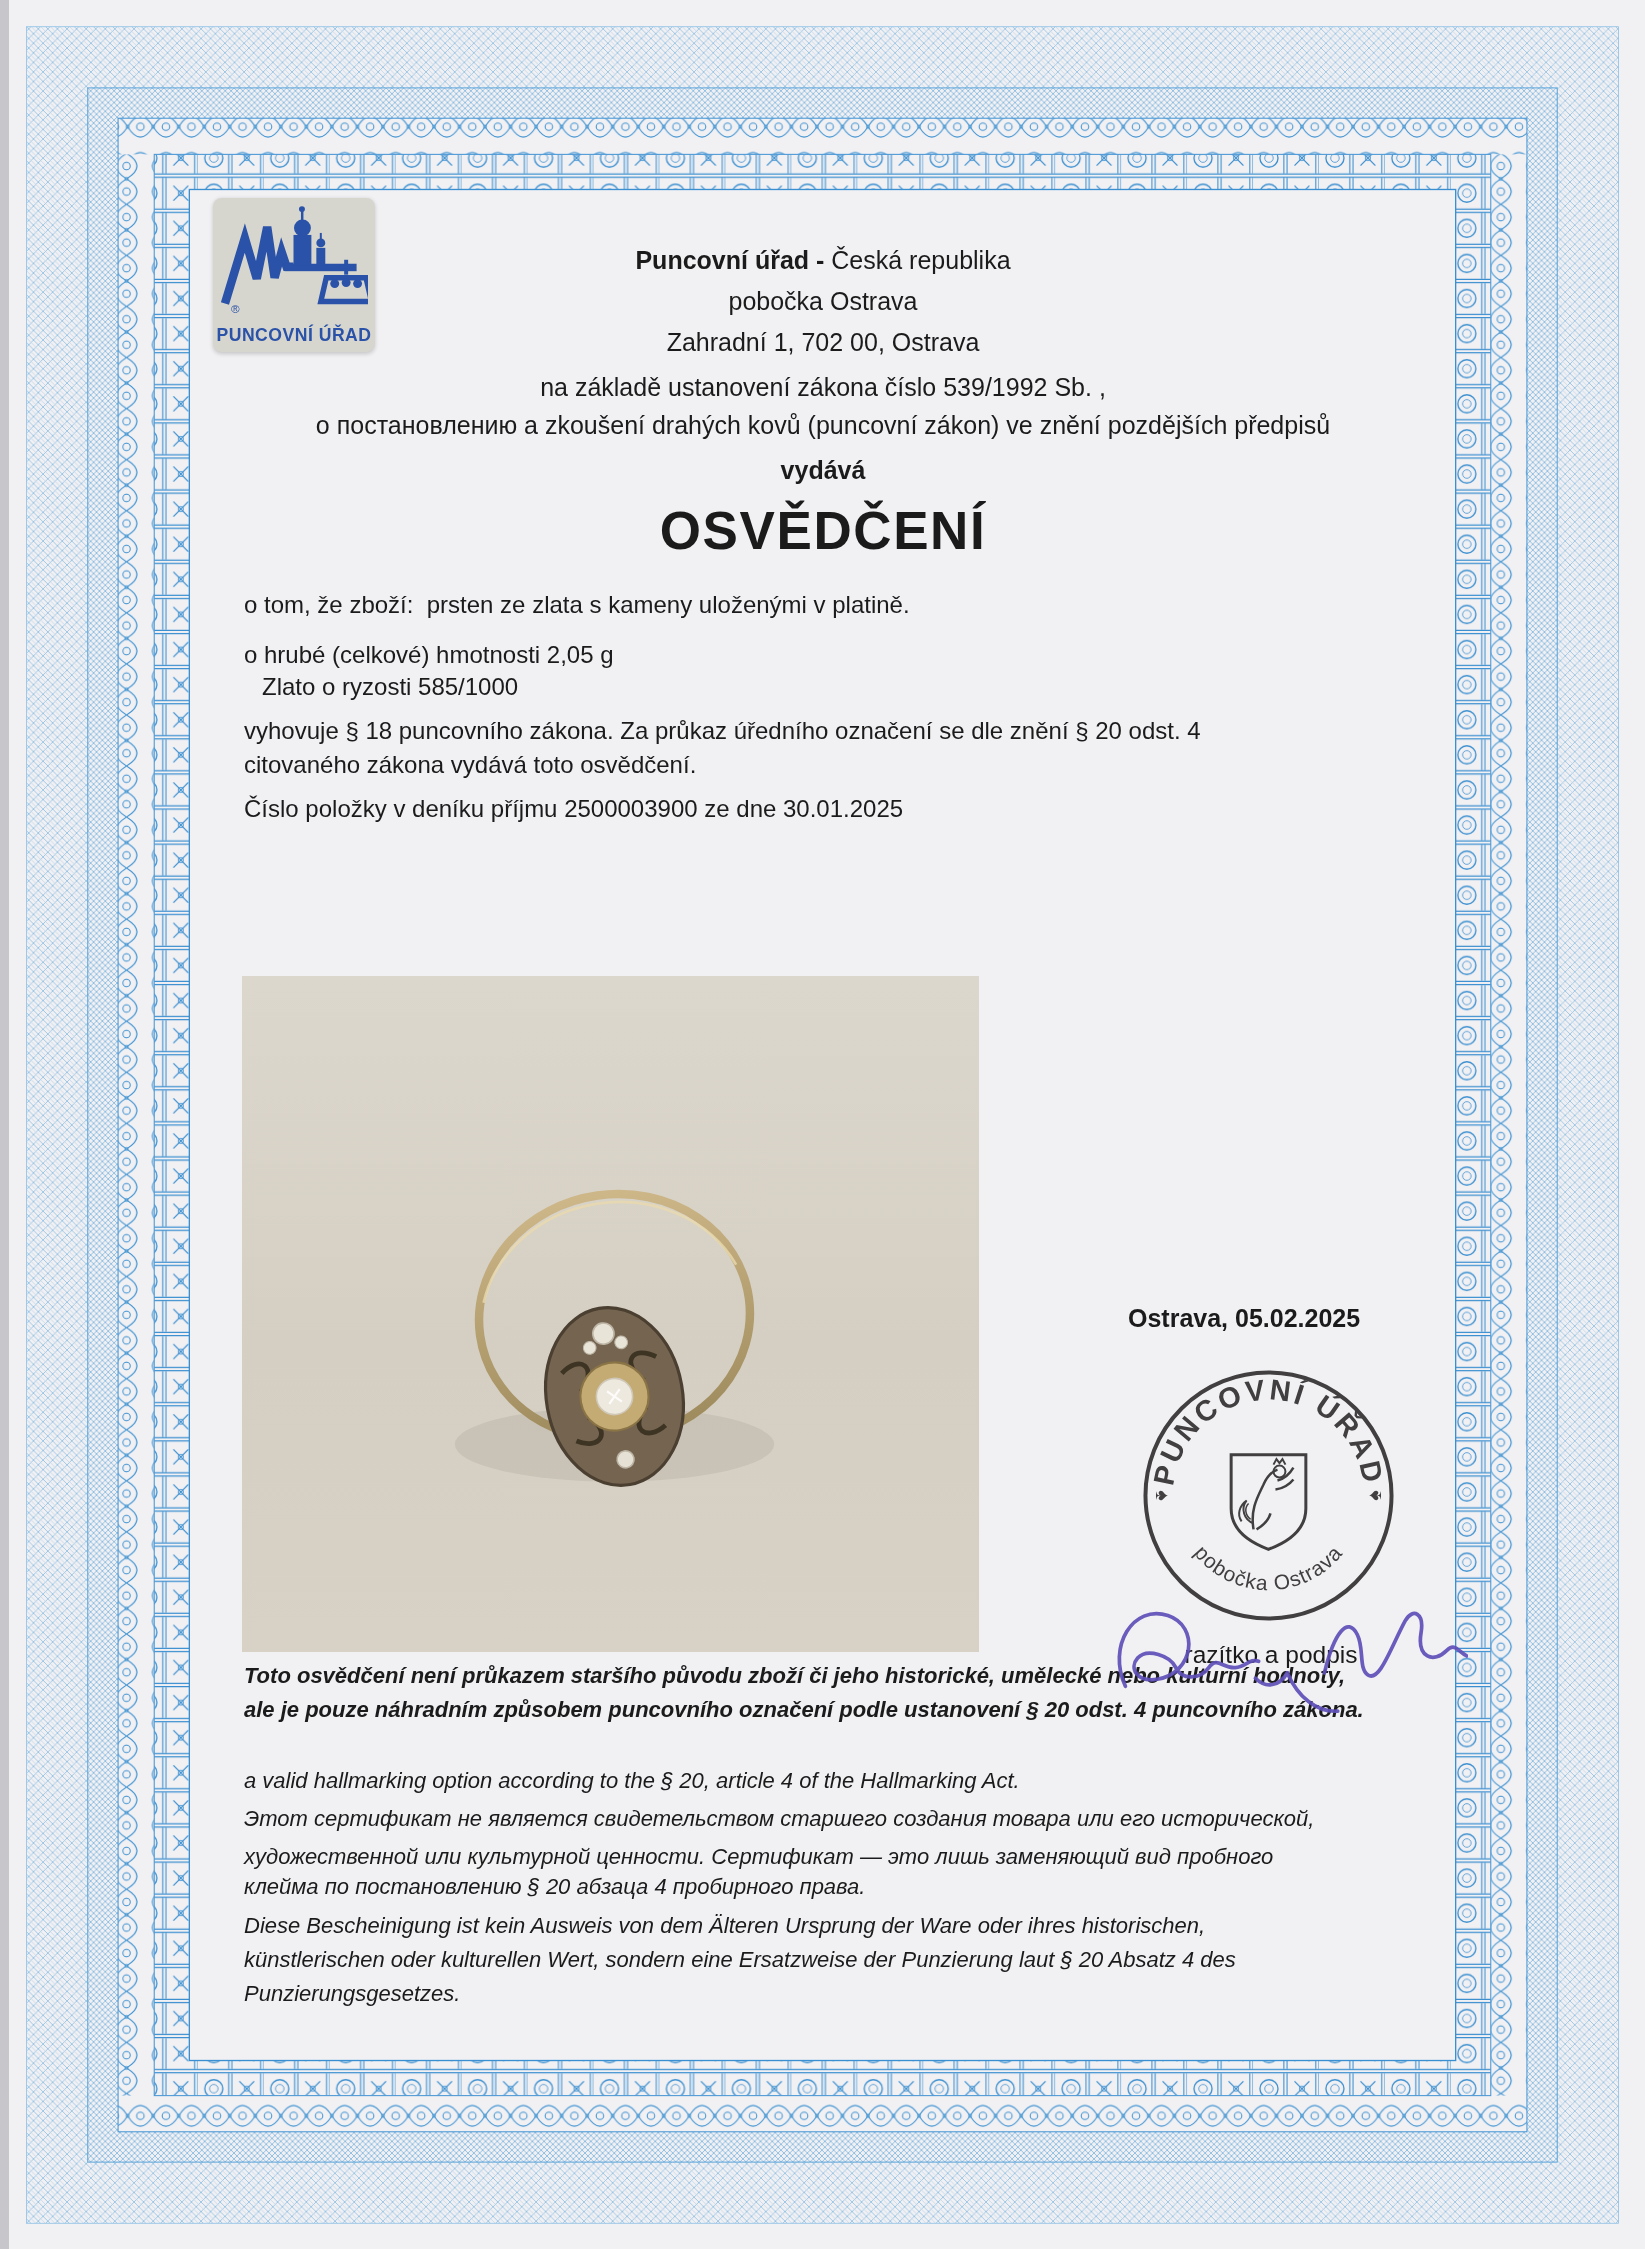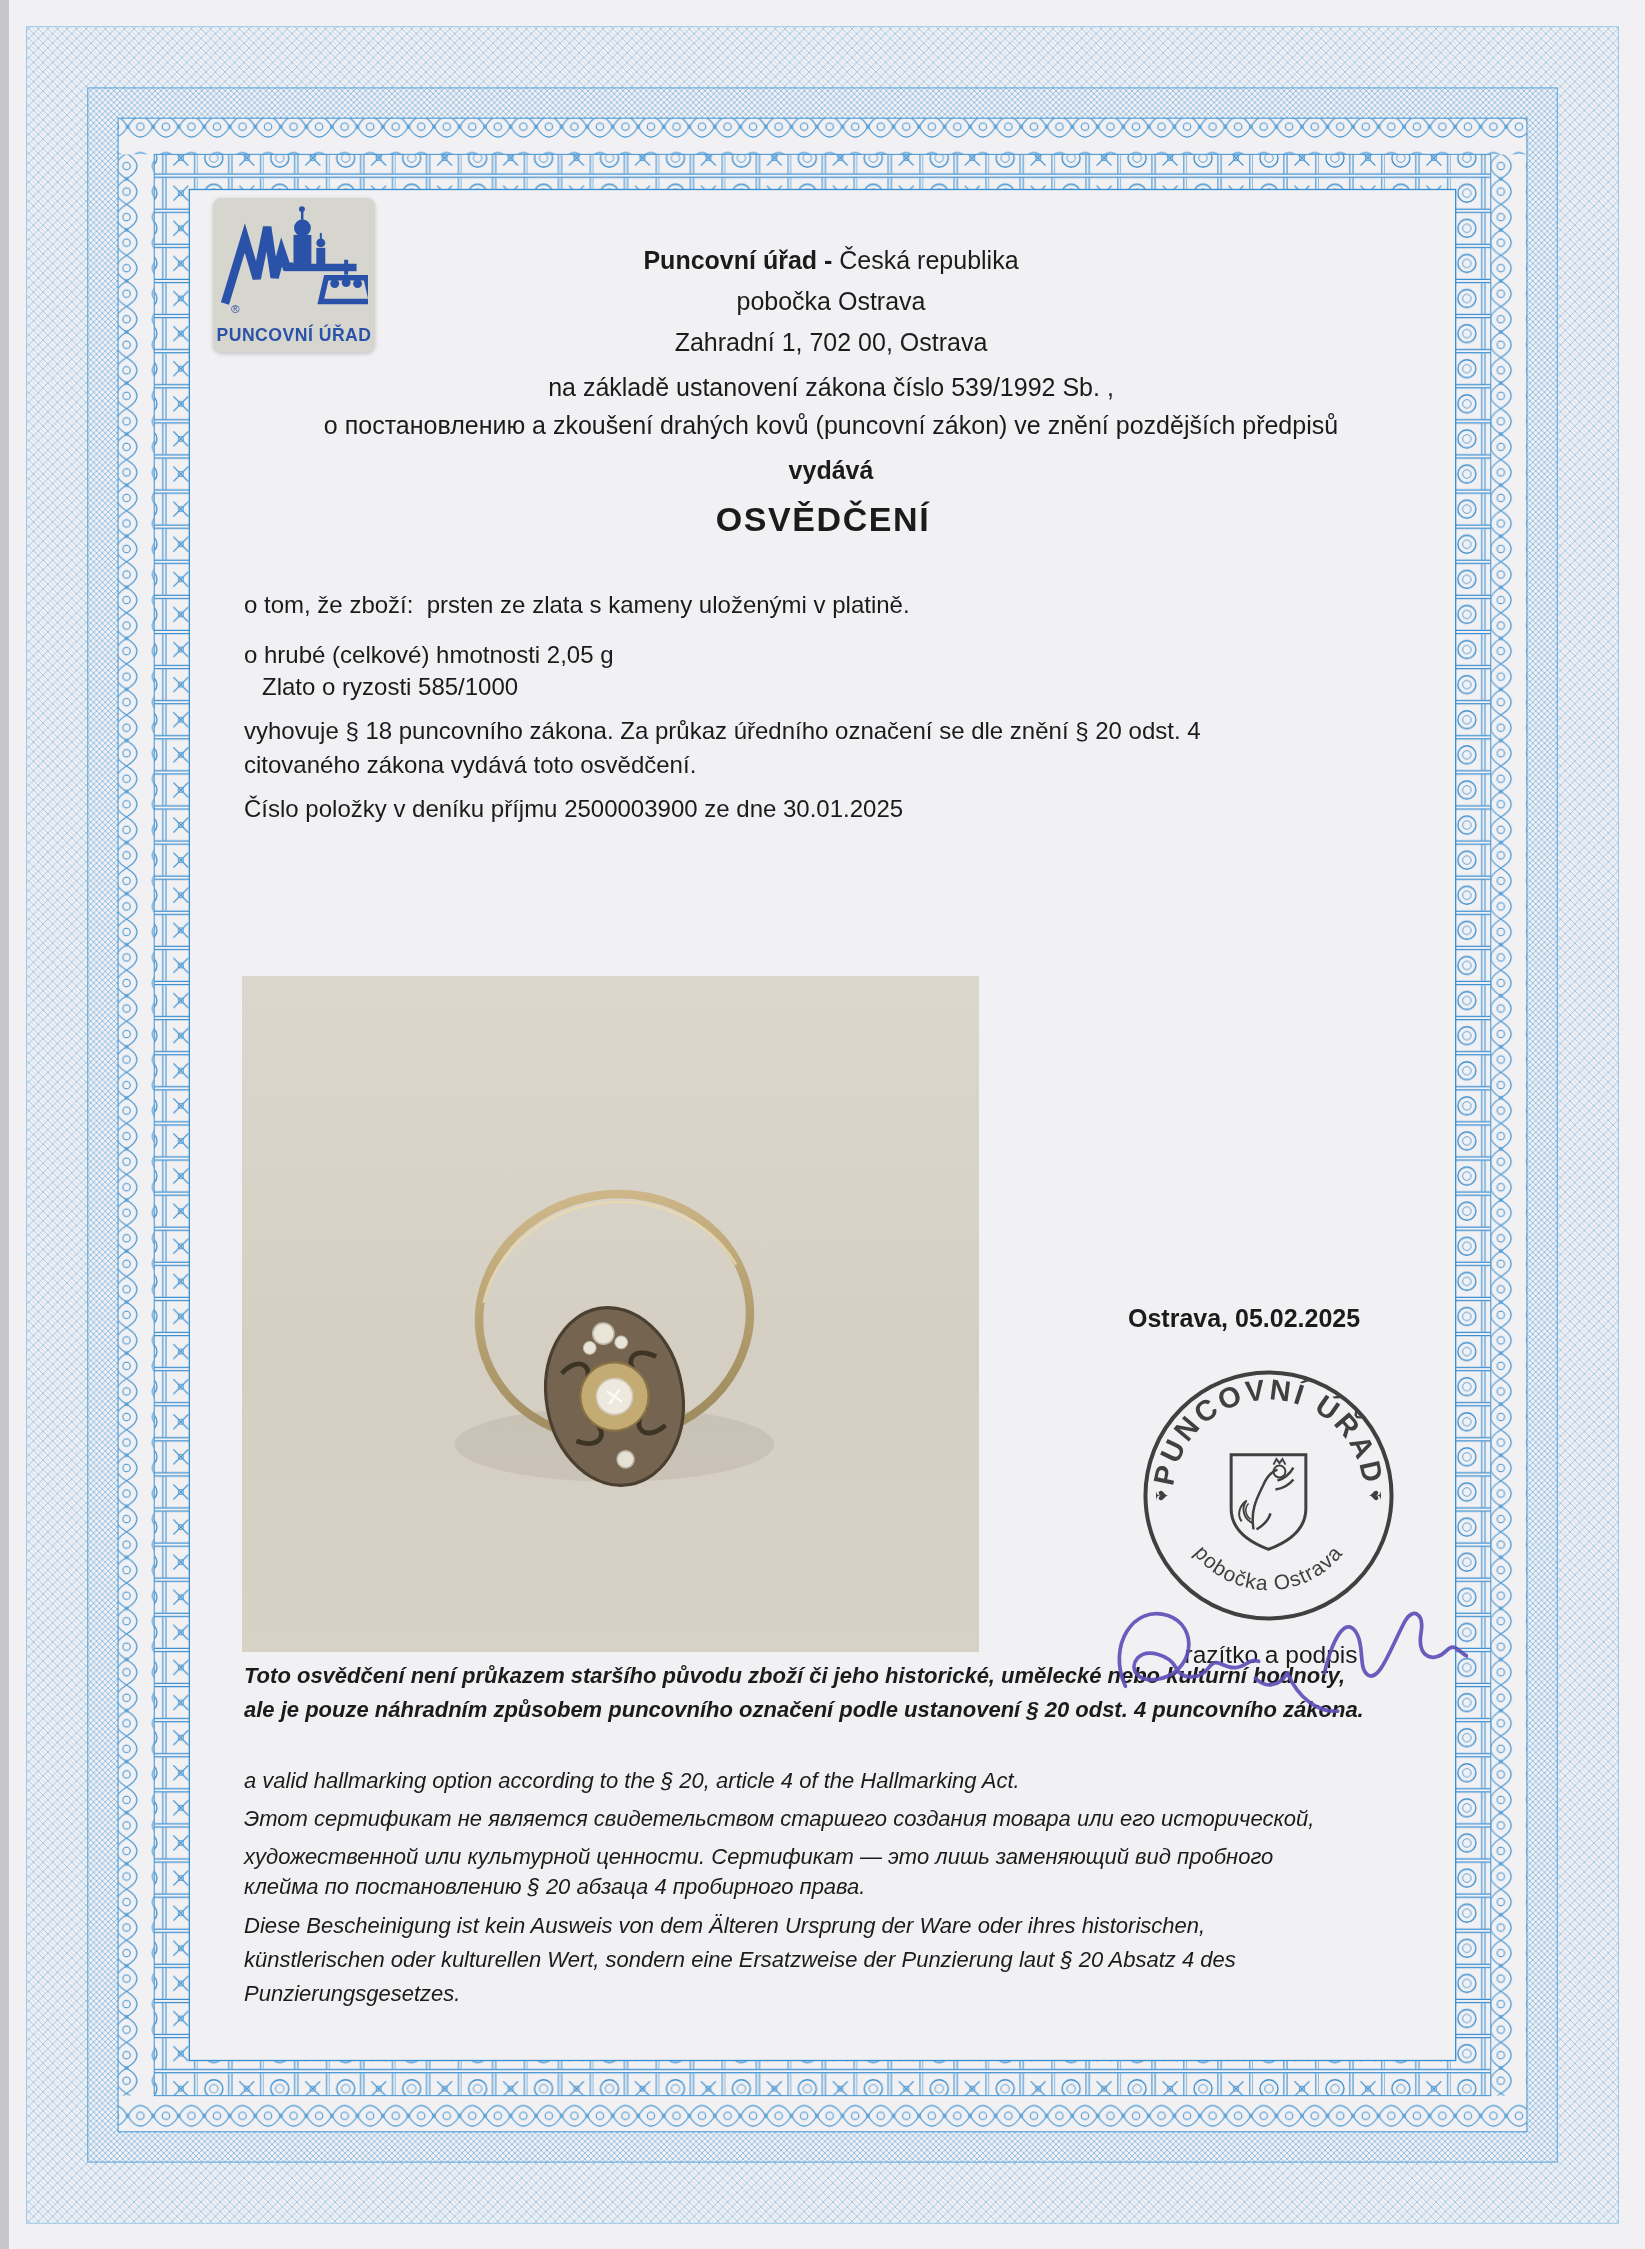--- a/index.html
+++ b/index.html
@@ -1,23 +1,23 @@
 <!DOCTYPE html>
 <html style="font-size:8.5px"><head>
 <meta charset="utf-8">
 <style>
   html,body{margin:0;padding:0;background:#e8e8ea;}
   .page{position:relative;width:1645px;height:2250px;background:#f1f0f3;overflow:hidden;
         font-family:"Liberation Sans",sans-serif;color:#1b1b1b;}
   .abs{position:absolute;}
   .scan-edge{left:0;top:0;width:8.5px;height:100%;background:#c7c7cb;}
-  .hline{left:189px;width:1268px;text-align:center;font-size:25px;white-space:pre;padding-left:8px;}
+  .hline{left:189px;width:1268px;text-align:center;font-size:25px;white-space:pre;}
   .bline{left:244px;font-size:24px;white-space:pre;}
   .b{font-weight:bold;}
-  .title{left:189px;width:1268px;text-align:center;font-size:34px;font-weight:bold;letter-spacing:1.6px;}
+  .title{left:189px;width:1268px;text-align:center;font-size:53px;font-weight:bold;letter-spacing:1.6px;}
   .sticker{left:213px;top:198px;width:162px;height:154px;background:#d7d6ce;border-radius:8.5px;
            box-shadow:0 1.6px 4.3px rgba(0,0,0,.18);}
   .sticker-label{left:0;top:127px;width:162px;text-align:center;font-size:17.6px;letter-spacing:0.5px;
                  color:#2a52a8;font-weight:bold;white-space:pre;}
   .photo{left:242px;top:976px;width:737px;height:676px;
          background:linear-gradient(180deg,#dcd7cd 0%,#d5cfc3 55%,#d8d2c6 100%);}
   .date{left:1128px;top:1304px;width:266px;font-size:25px;white-space:pre;font-weight:bold;}
   .caption{left:1170px;top:1641px;width:202px;text-align:center;font-size:24.5px;white-space:pre;}
   .para{left:244px;width:1186px;font-size:22px;font-style:italic;white-space:pre;}
   .para.cz{font-weight:bold;}

